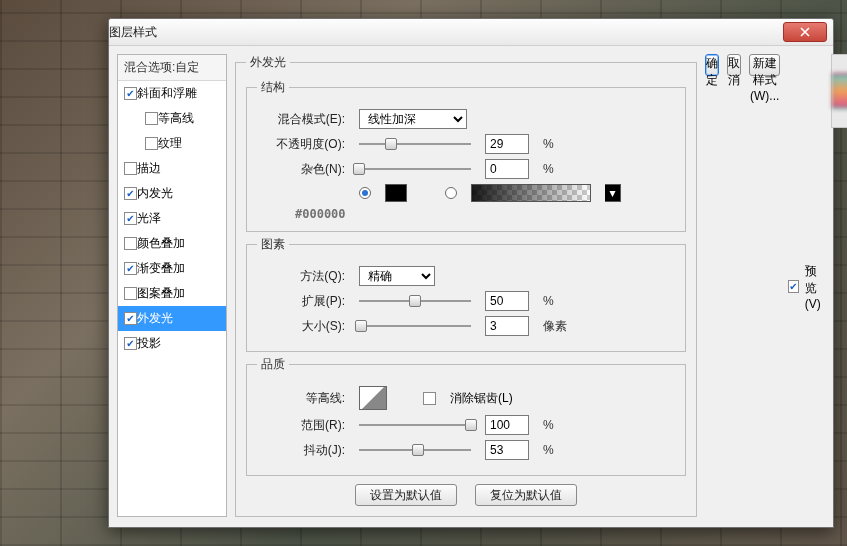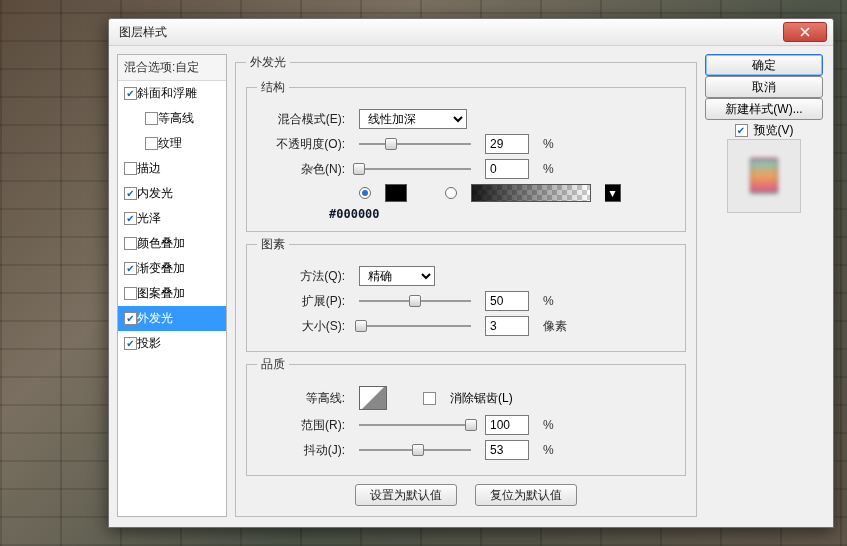--- a/index.html
+++ b/index.html
@@ -14,21 +14,21 @@
     filter: blur(.3px);
   }
   .dialog {
     position:absolute; left:108px; top:18px; width:726px; height:510px;
     background:#f0f0f0; border:1px solid #707070; border-radius:3px 3px 0 0;
     box-shadow:0 4px 18px rgba(0,0,0,.55);
     display:flex; flex-direction:column;
   }
   .titlebar {
     height:28px; display:flex; align-items:center; justify-content:space-between;
-    padding:0 6px 0 10px;
+    padding:0 6px 0 0;
     background:linear-gradient(#fdfdfd,#e9e9e9);
     border-bottom:1px solid #cfcfcf; border-radius:3px 3px 0 0;
   }
   .titlebar .title { color:#222; }
   .closebtn {
     width:44px; height:20px; border:1px solid #a03028; border-radius:3px;
     background:linear-gradient(#e67a70,#c8463a);
     color:#fff; display:flex; align-items:center; justify-content:center;
     cursor:pointer;
   }
@@ -70,32 +70,32 @@
   .radio.on::after{content:""; width:6px; height:6px; background:#2a72d4; border-radius:50%;}
   .swatch { width:22px; height:18px; border:1px solid #555; background:#000; }
   .gradbox {
     width:120px; height:18px; border:1px solid #555;
     background:
       linear-gradient(90deg, rgba(0,0,0,.9), rgba(0,0,0,0)),
       repeating-conic-gradient(#ccc 0 25%, #fff 0 50%) 0 0/10px 10px;
     display:inline-block;
   }
   .dropbtn{width:16px;height:18px;border:1px solid #555;border-left:none;background:#000;display:inline-flex;align-items:center;justify-content:center;color:#fff;}
-  .annot { color:#0f172a; font-weight:bold; font-family:Consolas,monospace; margin-left:72px;}
+  .annot { color:#737373; font-weight:bold; font-family:Consolas,monospace; margin-left:38px;}
   .contour {
     width:28px; height:24px; border:1px solid #666;
     background:linear-gradient(135deg,#fff 0 49%,#888 51% 100%);
   }
   .btnrow { display:flex; gap:18px; justify-content:center; margin-top:4px;}
   button.pbtn {
     height:22px; padding:0 14px; border:1px solid #8a8a8a; border-radius:3px;
     background:linear-gradient(#fdfdfd,#e3e3e3); color:#222; cursor:pointer;
   }
   
-  .rightcol { width:118px; display:flex; flex-direction:column; align-items:stretch;}
+  .rightcol { width:118px; display:flex; gap:8px; align-items:stretch;}
   button.rbtn {
     height:22px; border:1px solid #8a8a8a; border-radius:3px;
     background:linear-gradient(#fdfdfd,#e3e3e3); cursor:pointer;
   }
   button.rbtn.primary { border:1px solid #2a72d4; box-shadow:0 0 0 1px #8cc3ff inset;}
   .previewrow{display:flex;align-items:center;gap:6px;justify-content:center;margin-top:2px;}
   .thumbimg{
     width:74px;height:74px;border:1px solid #c7c7c7;background:#e9e9e9;margin:0 auto;
     display:flex;align-items:center;justify-content:center;
   }

